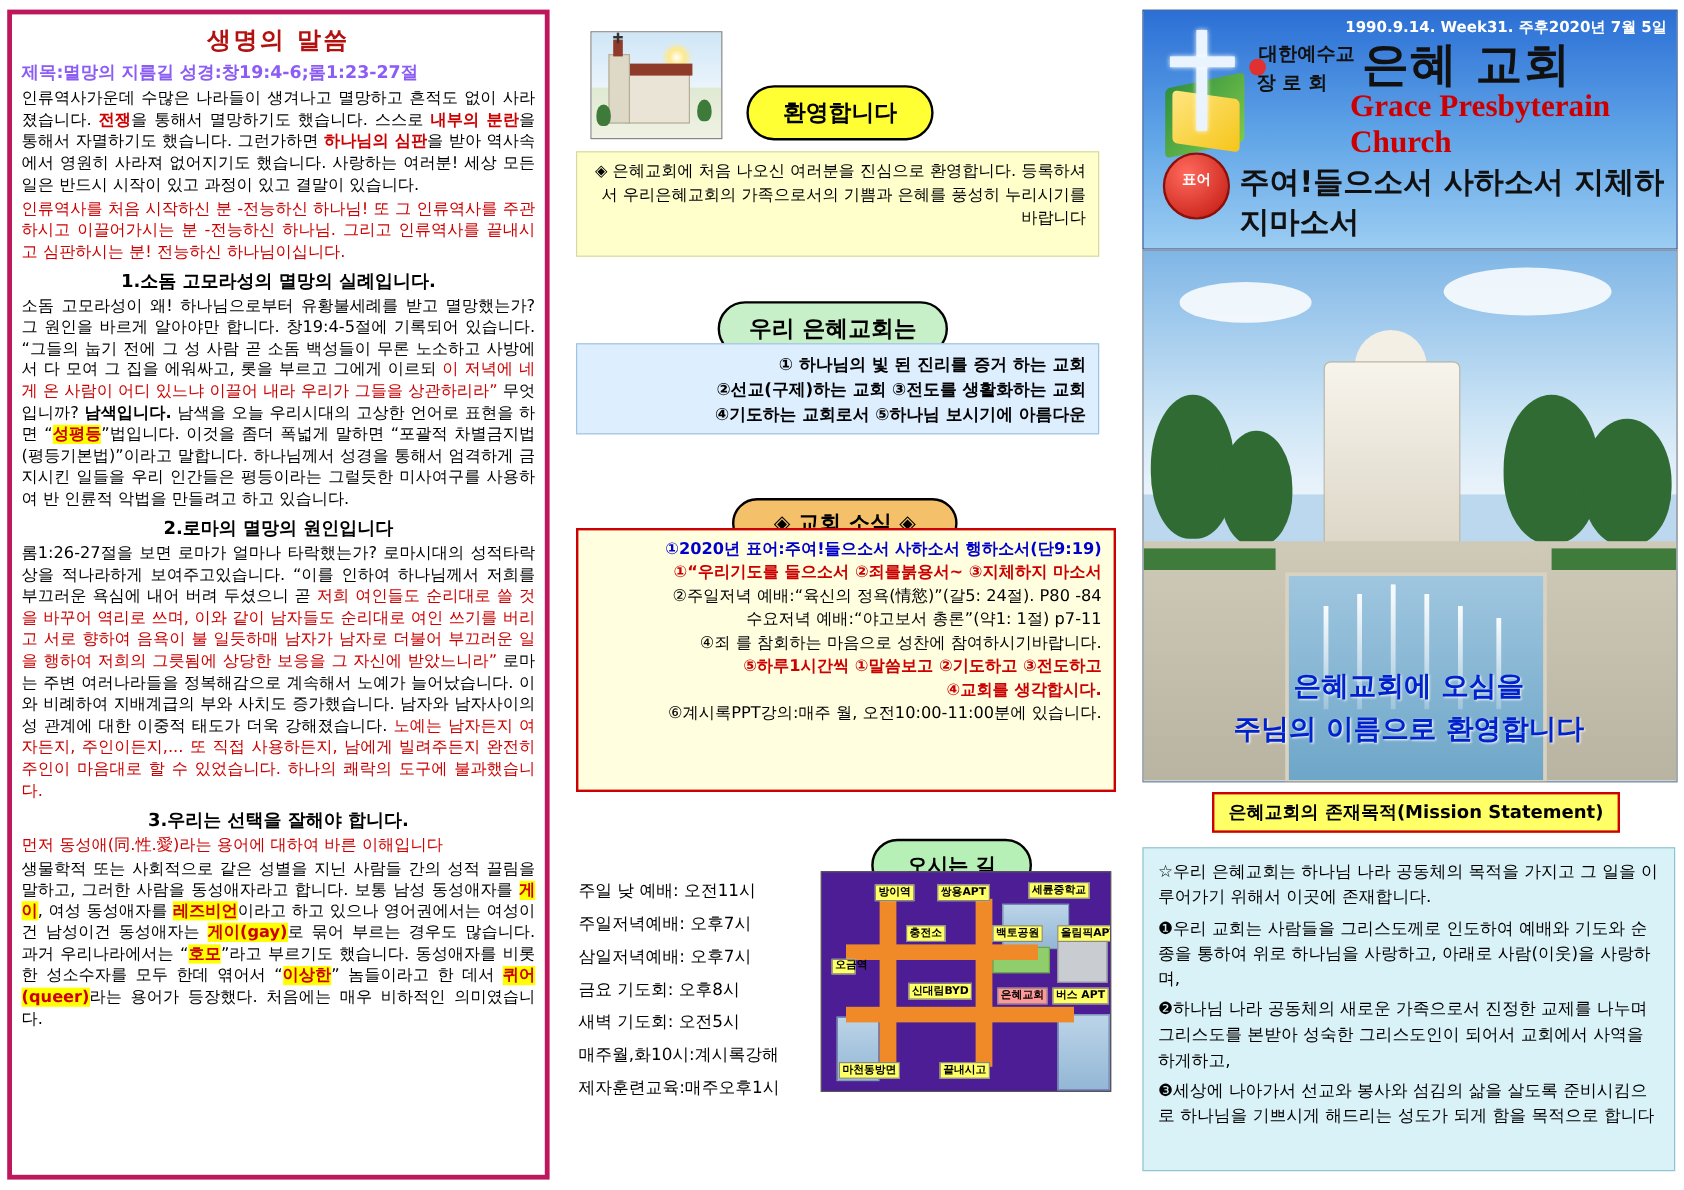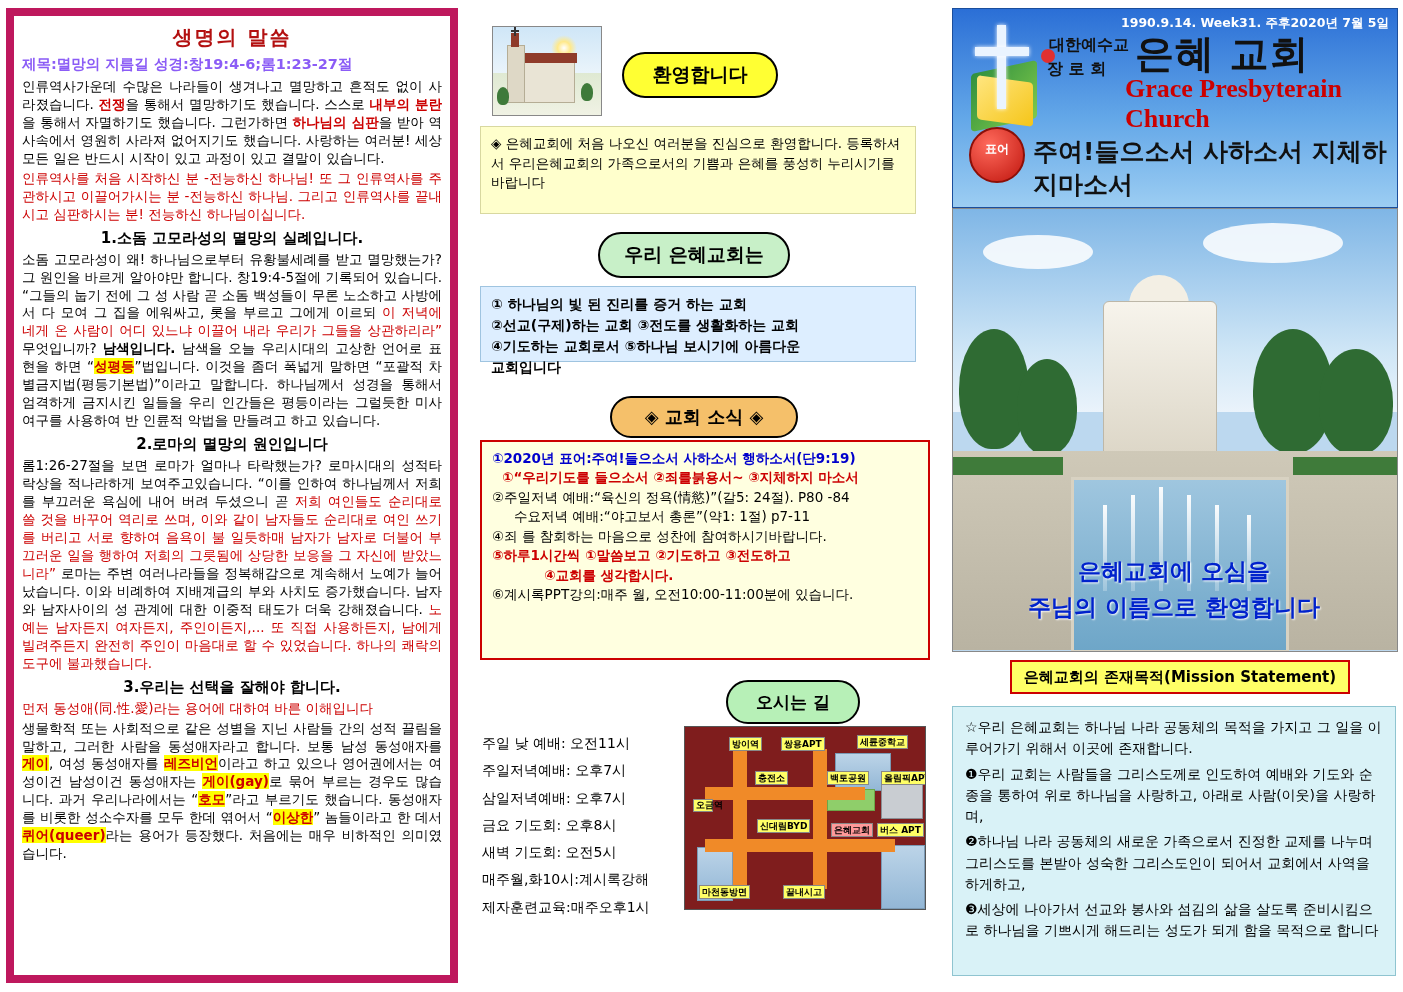--- a/index.html
+++ b/index.html
@@ -8,21 +8,21 @@
     background:#ffffff;
     font-family:"DejaVu Sans","Liberation Sans",sans-serif;
     overflow:hidden;
     position:relative;
   }
   .page{position:relative;width:1403px;height:992px;}
 
   
   .left-col{
     position:absolute;left:6px;top:8px;width:452px;height:975px;
-    border:8px solid #be185d;box-sizing:border-box;padding:6px 8px;
+    border:4px solid #be185d;box-sizing:border-box;padding:6px 8px;
     background:#fff;
   }
   .sermon-title{
     text-align:center;font-weight:bold;font-size:20px;color:#b31010;
     letter-spacing:2px;margin:2px 0 4px;
   }
   .sermon-sub{
     font-weight:bold;font-size:14.5px;color:#8b5cf6;margin-bottom:4px;
   }
   .p{
@@ -55,44 +55,44 @@
   .ci-spire{position:absolute;left:18px;top:6px;width:8px;height:14px;background:#8f3b2a;}
   .ci-cross-v{position:absolute;left:21px;top:0px;width:2px;height:9px;background:#333;}
   .ci-cross-h{position:absolute;left:18px;top:3px;width:8px;height:2px;background:#333;}
   .ci-star{position:absolute;left:58px;top:8px;width:26px;height:26px;
      background:radial-gradient(circle,#ffffff 0%,#ffe98a 35%,rgba(255,233,138,0) 70%);}
   .ci-tree{position:absolute;width:12px;height:18px;background:#3e7a3a;border-radius:50% 50% 40% 40%;}
 
   .bubble{
     position:absolute;border:2px solid #000;border-radius:26px;
     display:flex;align-items:center;justify-content:center;
-    font-weight:bold;text-align:left;
+    font-weight:bold;text-align:left;margin-top:19px;
   }
   .b-welcome{left:152px;top:44px;width:152px;height:42px;background:#ffff33;font-size:19px;color:#000;}
   .b-ourchurch{left:128px;top:224px;width:188px;height:42px;background:#c8f0c8;font-size:19px;color:#000;}
   .b-news{left:140px;top:388px;width:184px;height:38px;background:#f5c06a;font-size:18px;color:#000;}
   .b-worshiptime{left:22px;top:672px;width:160px;height:40px;background:#b7f0b7;font-size:17px;color:#000;}
   .b-way{left:256px;top:672px;width:130px;height:40px;background:#b7f0b7;font-size:17px;color:#000;}
 
   .panel{
     position:absolute;box-sizing:border-box;padding:7px 10px;
-    font-size:13.5px;line-height:1.45;
+    font-size:13.5px;line-height:1.45;text-align:right;
   }
   .p-welcome{left:10px;top:118px;width:436px;height:88px;background:#ffffcc;border:1px solid #d8d8a0;}
   .p-ourchurch{left:10px;top:278px;width:436px;height:76px;background:#ddeeff;border:1px solid #9fc4e0;
      font-size:14px;font-weight:bold;line-height:1.5;}
   .p-news{left:10px;top:432px;width:450px;height:220px;background:#ffffe0;border:2px solid #cc0000;
      font-size:13.5px;line-height:1.44;}
 
   .worship-list{
     position:absolute;left:12px;top:722px;width:200px;font-size:14px;line-height:1.95;color:#000;
   }
   .map-box{
     position:absolute;left:214px;top:718px;width:240px;height:182px;border:1px solid #555;
-    background:#7f1d1d;overflow:hidden;
+    background:#4c1d95;overflow:hidden;
   }
   .m-road-v{position:absolute;background:#f08a28;}
   .m-road-h{position:absolute;background:#f08a28;}
   .m-lab{position:absolute;font-size:9px;font-weight:bold;white-space:nowrap;
      background:#ffff66;border:1px solid #888;padding:0 2px;line-height:12px;}
   .m-photo{position:absolute;background:linear-gradient(#bcd4e8,#93b7d6);border:1px solid #7b9ab5;}
   .m-green{position:absolute;background:#8fce6a;border:1px solid #6ca648;}
   .m-bld{position:absolute;background:#c9cdd2;border:1px solid #8a8f95;}
 
   
@@ -214,21 +214,20 @@
     <div class="bubble b-welcome">환영합니다</div>
 
     <div class="panel p-welcome">◈ 은혜교회에 처음 나오신 여러분을 진심으로 환영합니다. 등록하셔서 우리은혜교회의 가족으로서의 기쁨과 은혜를 풍성히 누리시기를 바랍니다</div>
 
     <div class="bubble b-ourchurch">우리 은혜교회는</div>
 
     <div class="panel p-ourchurch">
       <div>① 하나님의 빛 된 진리를 증거 하는 교회</div>
       <div>②선교(구제)하는 교회 ③전도를 생활화하는 교회</div>
       <div>④기도하는 교회로서 ⑤하나님 보시기에 아름다운</div>
-      <div>교회입니다</div>
     </div>
 
     <div class="bubble b-news">◈ 교회 소식 ◈</div>
 
     <div class="panel p-news">
       <div style="color:#0000cc;font-weight:bold;">①2020년 표어:주여!들으소서 사하소서 행하소서(단9:19)</div>
       <div style="color:#cc0000;font-weight:bold;padding-left:10px;">①“우리기도를 들으소서 ②죄를붉용서~ ③지체하지 마소서</div>
       <div>②주일저녁 예배:“육신의 정욕(情慾)”(갈5: 24절). P80 -84</div>
       <div style="padding-left:22px;">수요저녁 예배:“야고보서 총론”(약1: 1절) p7-11</div>
       <div>④죄 를 참회하는 마음으로 성찬에 참여하시기바랍니다.</div>

